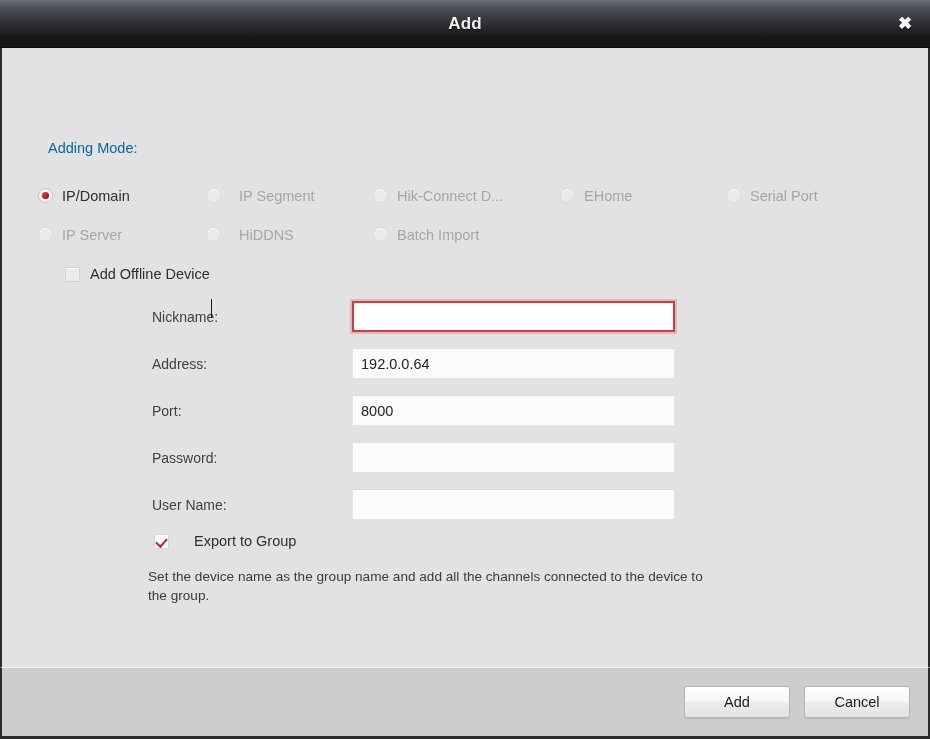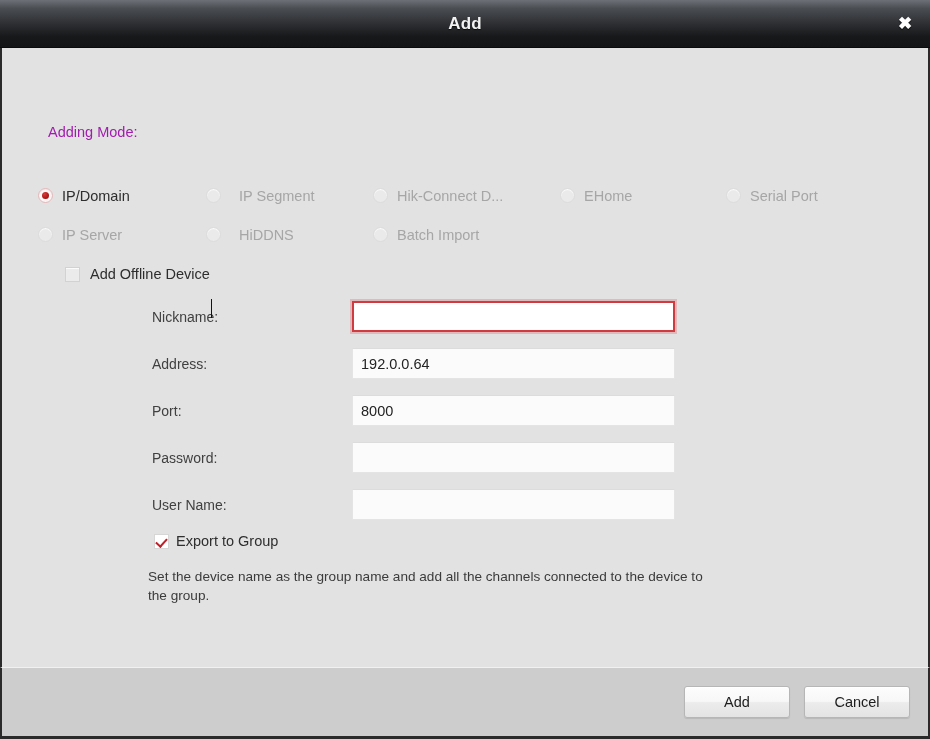--- a/index.html
+++ b/index.html
@@ -70,23 +70,23 @@
     background: #e2e2e2;
     border-left: 2px solid #2a2a2a;
     border-right: 2px solid #2a2a2a;
     box-sizing: border-box;
     padding: 0;
   }
 
   .section-label {
     position: absolute;
     left: 46px;
-    top: 76px;
-    font-size: 14.5px;
-    color: #a21caf;
+    top: 92px;
+    font-size: 14.5px;
+    color: #0369a1;
     user-select: none;
   }
 
   
   .radio-grid {
     position: absolute;
     left: 36px;
     top: 128px;
     width: 850px;
   }
@@ -232,21 +232,21 @@
     background: #141414;
   }
 
   
   .export-row {
     position: absolute;
     left: 152px;
     top: 485px;
     display: flex;
     align-items: center;
-    gap: 7px;
+    gap: 25px;
     user-select: none;
   }
   .export-label {
     font-size: 14.5px;
     color: #2e2e2e;
   }
   .help-text {
     position: absolute;
     left: 146px;
     top: 519px;

